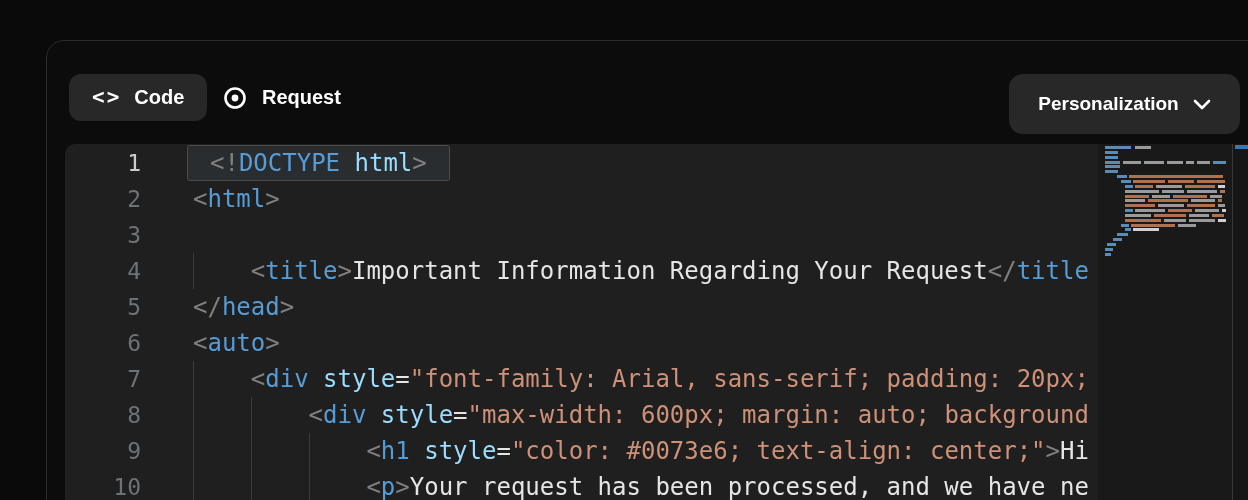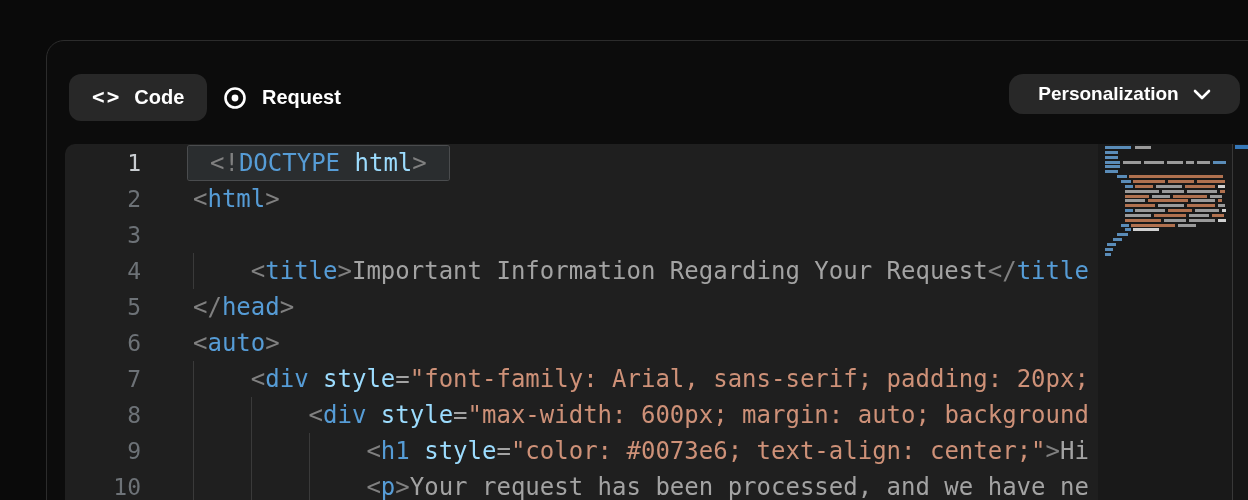--- a/index.html
+++ b/index.html
@@ -26,21 +26,21 @@
   .tab-code{
     position:absolute;left:22px;top:33px;height:47px;
     background:#282828;border-radius:12px;padding:0 23px;
   }
   .tab-preview{position:absolute;left:174px;top:33px;height:47px;}
   .code-glyph{
     font-family:"DejaVu Sans Mono",monospace;font-size:21px;font-weight:bold;
     letter-spacing:2px;color:#fff;transform:translateY(-1px);
   }
   .dropdown{
-    position:absolute;left:962px;top:33px;width:231px;height:40px;
+    position:absolute;left:962px;top:33px;width:231px;height:60px;
     background:#282828;border-radius:14px;border:none;cursor:pointer;
     display:flex;align-items:center;justify-content:center;gap:14px;
     color:#ffffff;font-family:"Liberation Sans",sans-serif;
     font-weight:bold;font-size:19px;
   }
 
   
   .editor{
     position:absolute;left:18px;top:103px;width:1212px;height:437px;
     background:#1f1f1f;border-top-left-radius:10px;overflow:hidden;
@@ -55,21 +55,21 @@
     position:absolute;left:0;top:0;width:76px;text-align:right;
     color:#6d7277;font-size:23px;
   }
   .num.active{color:#c9cdd1;}
   .code{position:absolute;left:128px;top:0;white-space:pre;}
   .guide{position:absolute;top:0;bottom:0;width:1px;background:#3a3a3a;}
   .tk-p{color:#808080}
   .tk-t{color:#569cd6}
   .tk-a{color:#9cdcfe}
   .tk-s{color:#ce9178}
-  .tk-x{color:#a3a3a3}
+  .tk-x{color:#e5e5e5}
   .tk-w{color:#d4d4d4}
   .selbox{
     background:#2a2d2f;box-shadow:0 0 0 1px #4a4c4e;border-radius:2px;
     padding:3px 22px;margin-left:-5px;
   }
 
   
   .mmzone{position:absolute;left:1033px;top:0;width:134px;height:100%;background:#191919;}
   .mrow{position:absolute;height:3px;white-space:nowrap;}
   .mrow span{display:inline-block;height:3px;vertical-align:top;}

